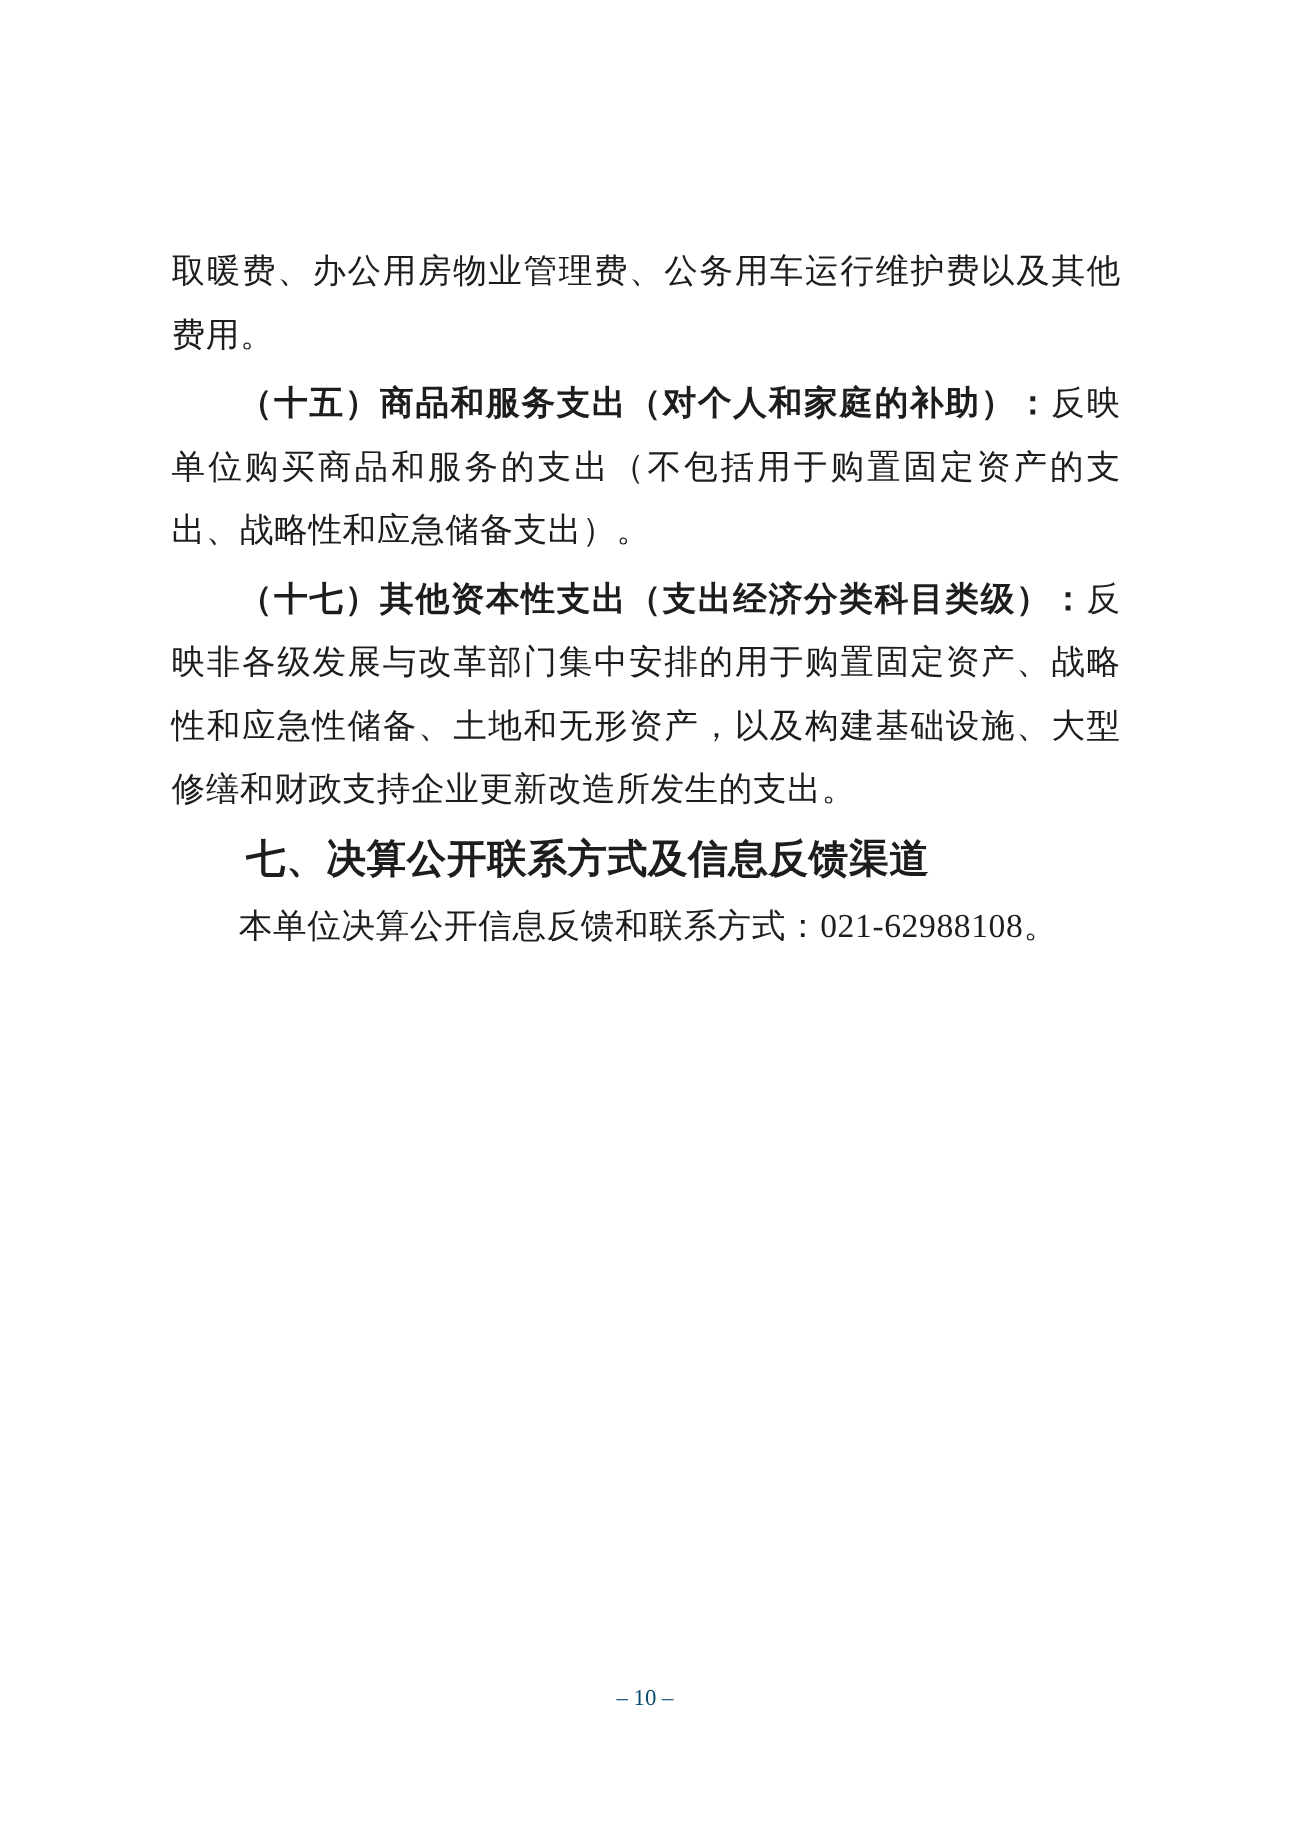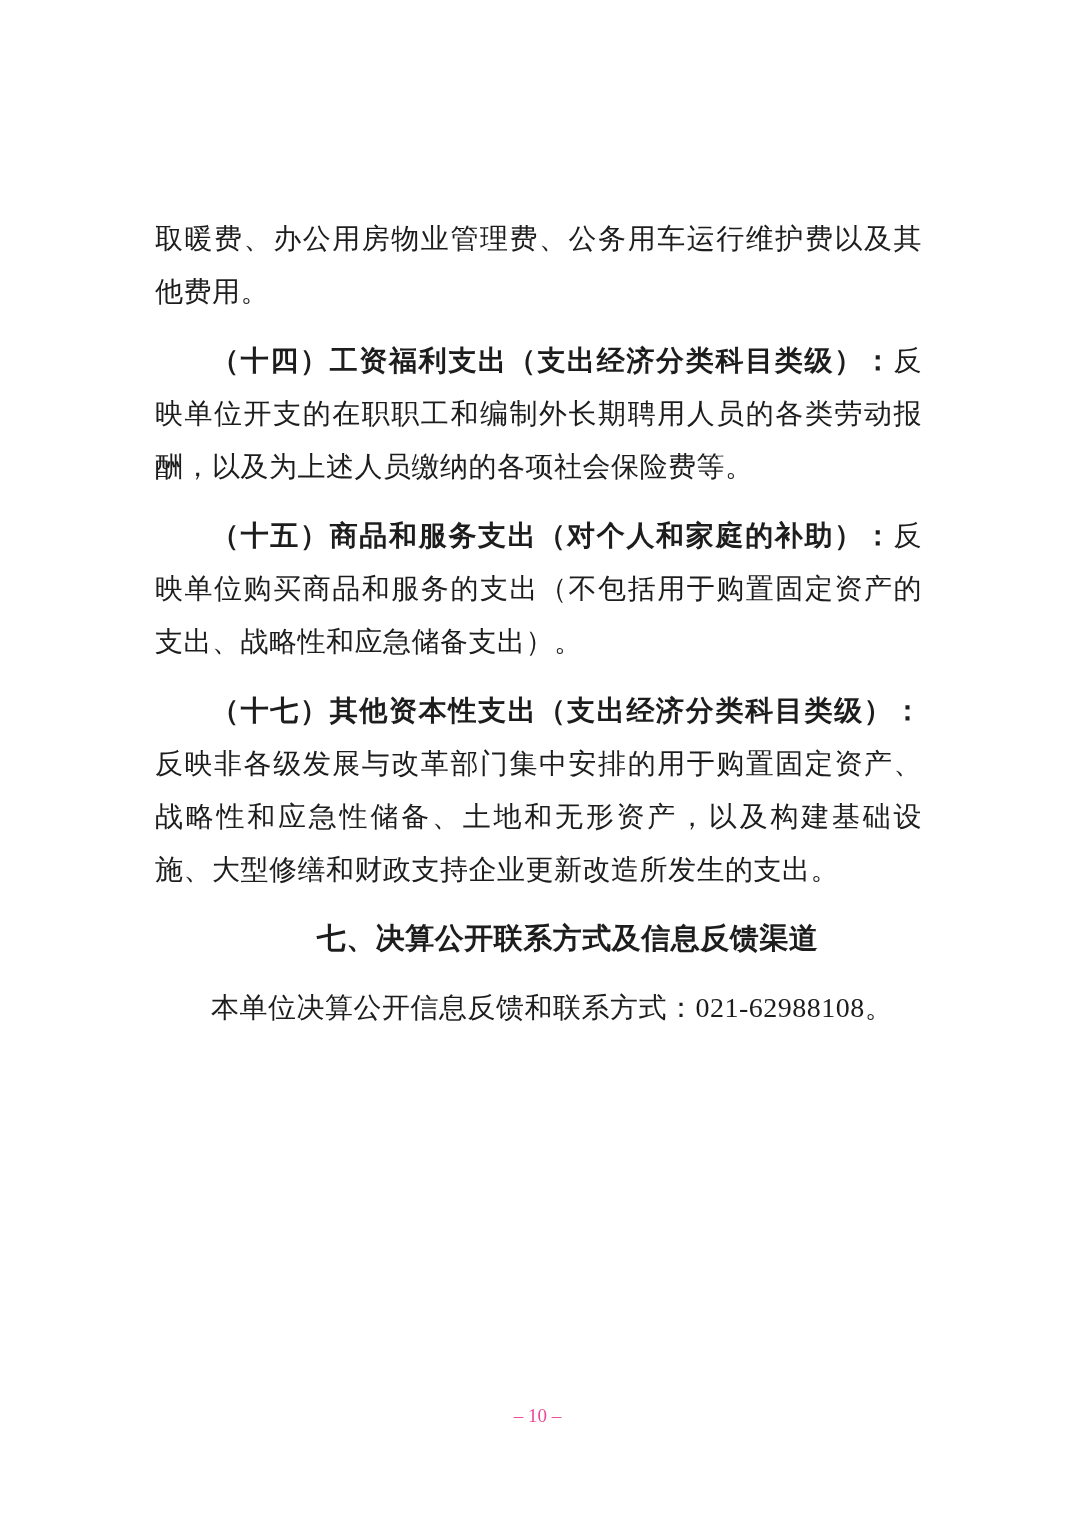--- a/index.html
+++ b/index.html
@@ -20,62 +20,61 @@
     position: absolute;
     left: 139px;
     top: 196px;
     width: 799px;
     font-size: 28px;
     line-height: 53px;
     text-align: justify;
     letter-spacing: 0.5px;
   }
   .para {
-    margin: 16px;
+    margin: 4px;
     padding: 0;
     text-indent: 2em;
   }
   .para.no-indent {
     text-indent: 0;
   }
   .lead {
     font-weight: 600;
   }
   .heading {
     margin: 0;
     padding: 0;
     text-indent: 2em;
-    font-size: 29px;
+    font-size: 33px;
     line-height: 53px;
     font-weight: 700;
     font-family: "Liberation Sans", "DejaVu Sans", sans-serif;
-    text-align: center;
+    text-align: left;
     letter-spacing: 0.5px;
   }
   .page-number {
     position: absolute;
     left: 0;
     right: 0;
     top: 1404px;
     text-align: center;
     font-size: 19px;
     line-height: 24px;
-    color: #ec4899;
+    color: #0c4a6e;
     font-family: "Liberation Serif", "DejaVu Serif", serif;
   }
 </style>
 </head>
 <body>
 
 <div class="page">
   <div class="content">
 
     <p class="para no-indent"><span>取暖费、办公用房物业管理费、公务用车运行维护费以及其他费用。</span></p>
 
-    <p class="para"><span class="lead">（十四）工资福利支出（支出经济分类科目类级）：</span><span>反映单位开支的在职职工和编制外长期聘用人员的各类劳动报酬，以及为上述人员缴纳的各项社会保险费等。</span></p>
 
     <p class="para"><span class="lead">（十五）商品和服务支出（对个人和家庭的补助）：</span><span>反映单位购买商品和服务的支出（不包括用于购置固定资产的支出、战略性和应急储备支出）。</span></p>
 
 
     <p class="para"><span class="lead">（十七）其他资本性支出（支出经济分类科目类级）：</span><span>反映非各级发展与改革部门集中安排的用于购置固定资产、战略性和应急性储备、土地和无形资产，以及构建基础设施、大型修缮和财政支持企业更新改造所发生的支出。</span></p>
 
     <h2 class="heading">七、决算公开联系方式及信息反馈渠道</h2>
 
     <p class="para"><span>本单位决算公开信息反馈和联系方式：021-62988108。</span></p>
 

